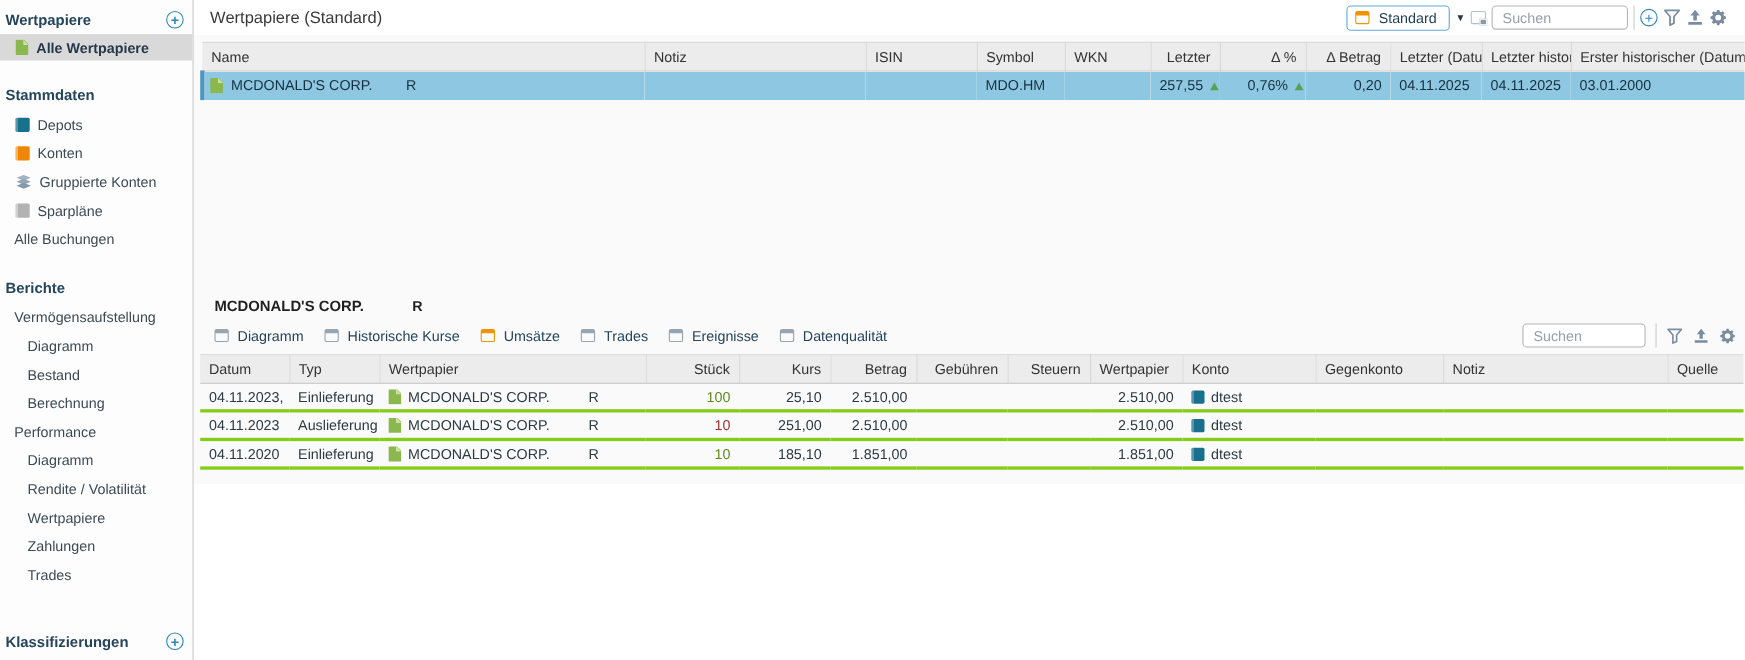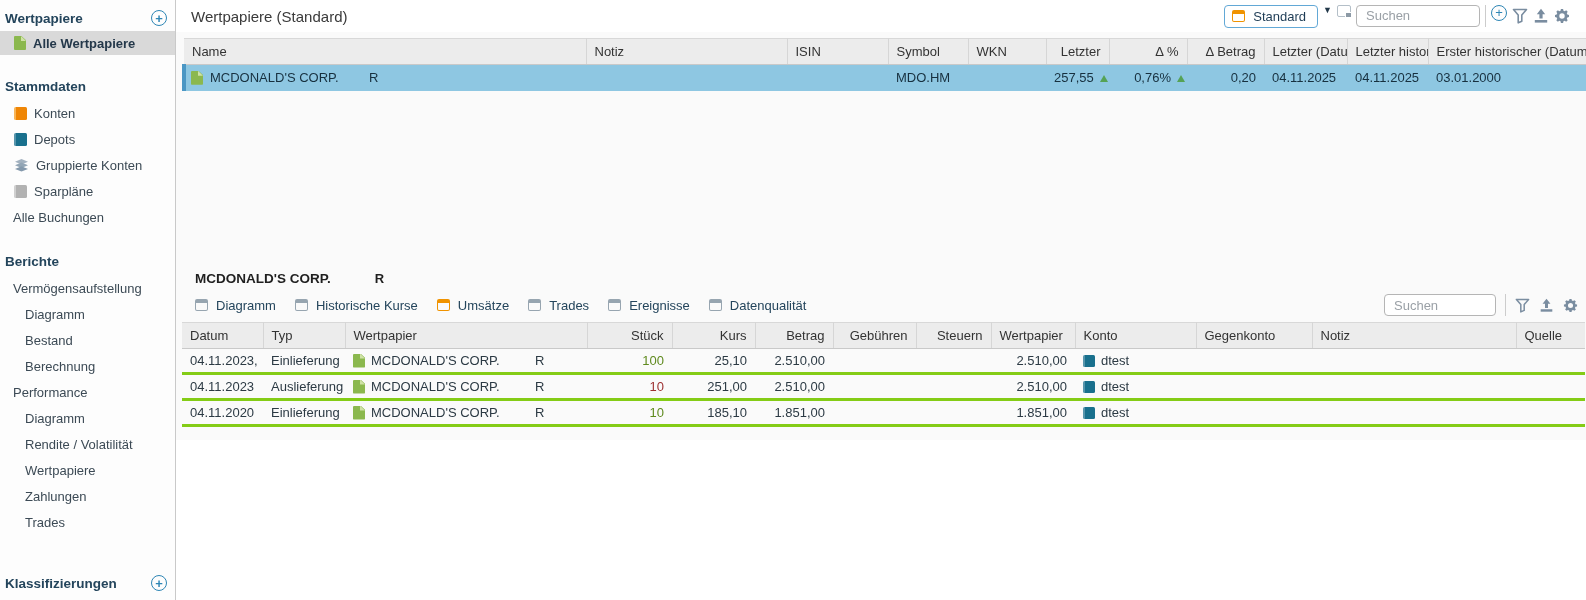--- a/index.html
+++ b/index.html
@@ -46,21 +46,21 @@
   .book.teal{background:linear-gradient(90deg,#5795ac 0,#5795ac 2px,#19708d 2px);}
   .book.gray{background:linear-gradient(90deg,#d0d0d0 0,#d0d0d0 2px,#b2b2b2 2px);}
   .book.sm{width:12px;height:12px;}
 
   
   .main{flex:1;display:flex;flex-direction:column;background:#fafafa;
     padding-left:6px;box-sizing:border-box;min-width:0;}
   .titlebar{height:32px;background:#fff;display:flex;align-items:center;
     padding:0 16px 0 9px;margin-left:-6px;padding-left:15px;}
   .page-title{font-weight:normal;font-size:15px;color:#3a3a3a;}
-  .toolbar{margin-left:auto;display:flex;gap:5px;}
+  .toolbar{margin-left:auto;display:flex;align-items:center;gap:5px;}
   .view-btn{display:flex;align-items:center;gap:8px;border:1px solid #62a8d6;border-radius:4px;
     padding:3px 11px 3px 7px;background:#fff;color:#1e3c55;cursor:pointer;}
   .caret{font-size:9px;color:#22384a;cursor:pointer;}
   .win{width:13px;height:12px;box-sizing:border-box;border:1.5px solid #97a5b0;
     border-top-width:4.5px;border-radius:2px;flex:none;}
   .win.orange{border-color:#f09300;}
   .detach{width:14px;height:12px;box-sizing:border-box;border:1.5px solid #b4bfc8;
     border-radius:2px;position:relative;cursor:pointer;}
   .detach::after{content:"";position:absolute;right:-2px;bottom:-2px;width:5px;height:4px;
     background:#8d9aa6;border:1px solid #fff;}
@@ -118,26 +118,26 @@
     <div class="side-item sel">
       <span class="file-ico"></span>
       <span>Alle Wertpapiere</span>
     </div>
 
     <div class="side-sect">
       <div class="side-head">
         <span>Stammdaten</span>
       </div>
       <div class="side-item">
+        <span class="book teal"></span>
+        <span>Depots</span>
+      </div>
+      <div class="side-item">
         <span class="book orange"></span>
         <span>Konten</span>
-      </div>
-      <div class="side-item">
-        <span class="book teal"></span>
-        <span>Depots</span>
       </div>
       <div class="side-item">
         <svg width="15" height="13" viewBox="0 0 15 13">
             <path fill="#a3b2c0" d="M7.5 0 14 2.7 7.5 5.4 1 2.7Z"></path>
             <path fill="#93a6b6" d="M7.5 3.6 14 6.3 7.5 9 1 6.3Z"></path>
             <path fill="#8499ac" d="M7.5 7.2 14 9.9 7.5 12.6 1 9.9Z"></path>
           </svg>
         <span>Gruppierte Konten</span>
       </div>
       <div class="side-item">

